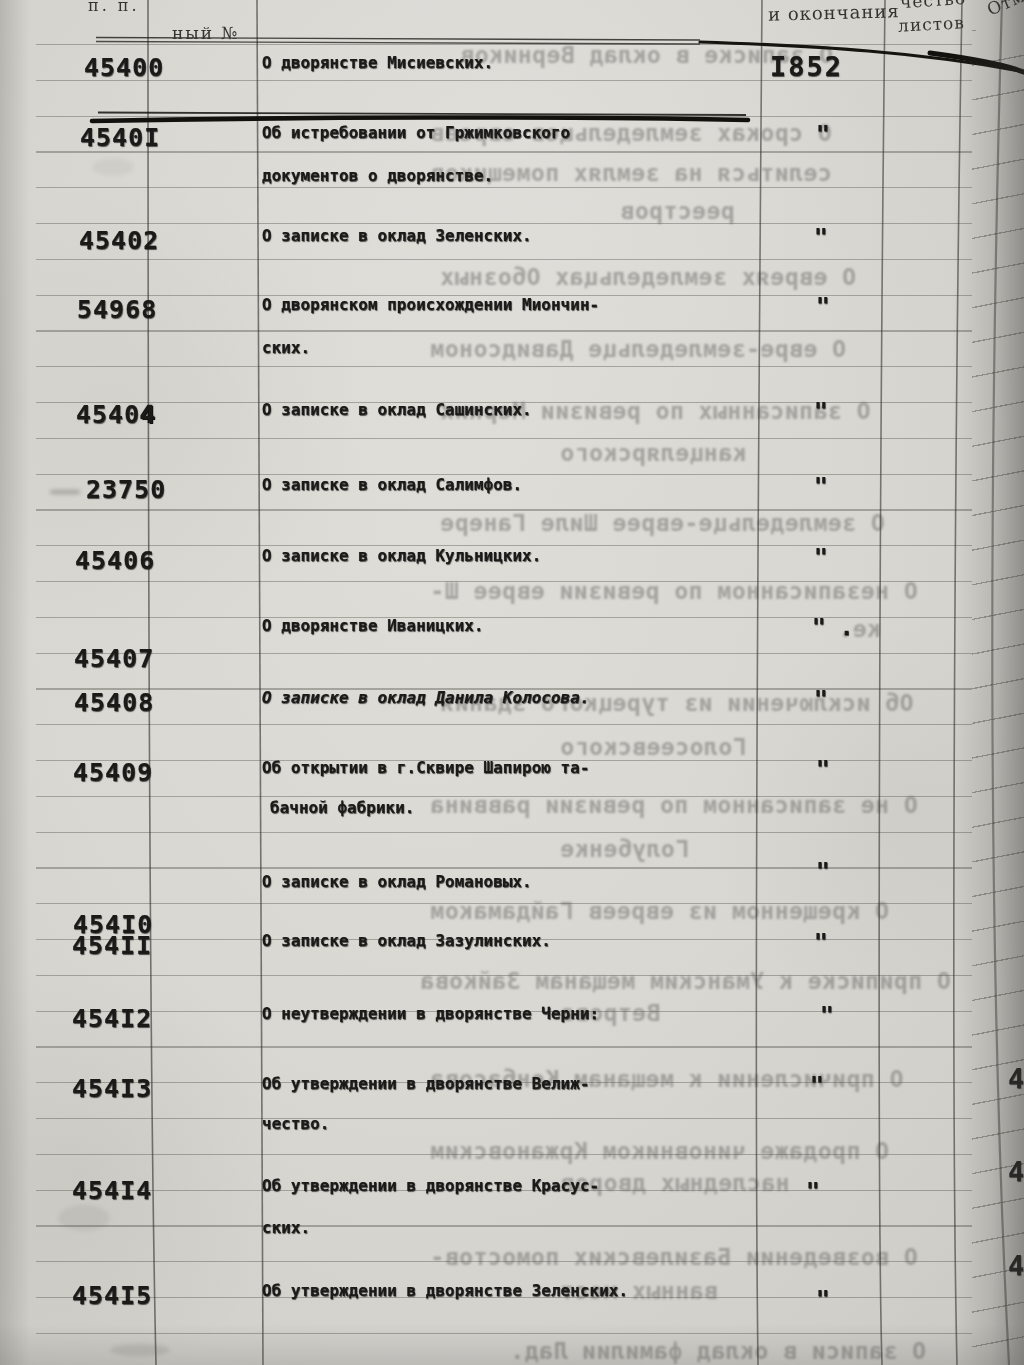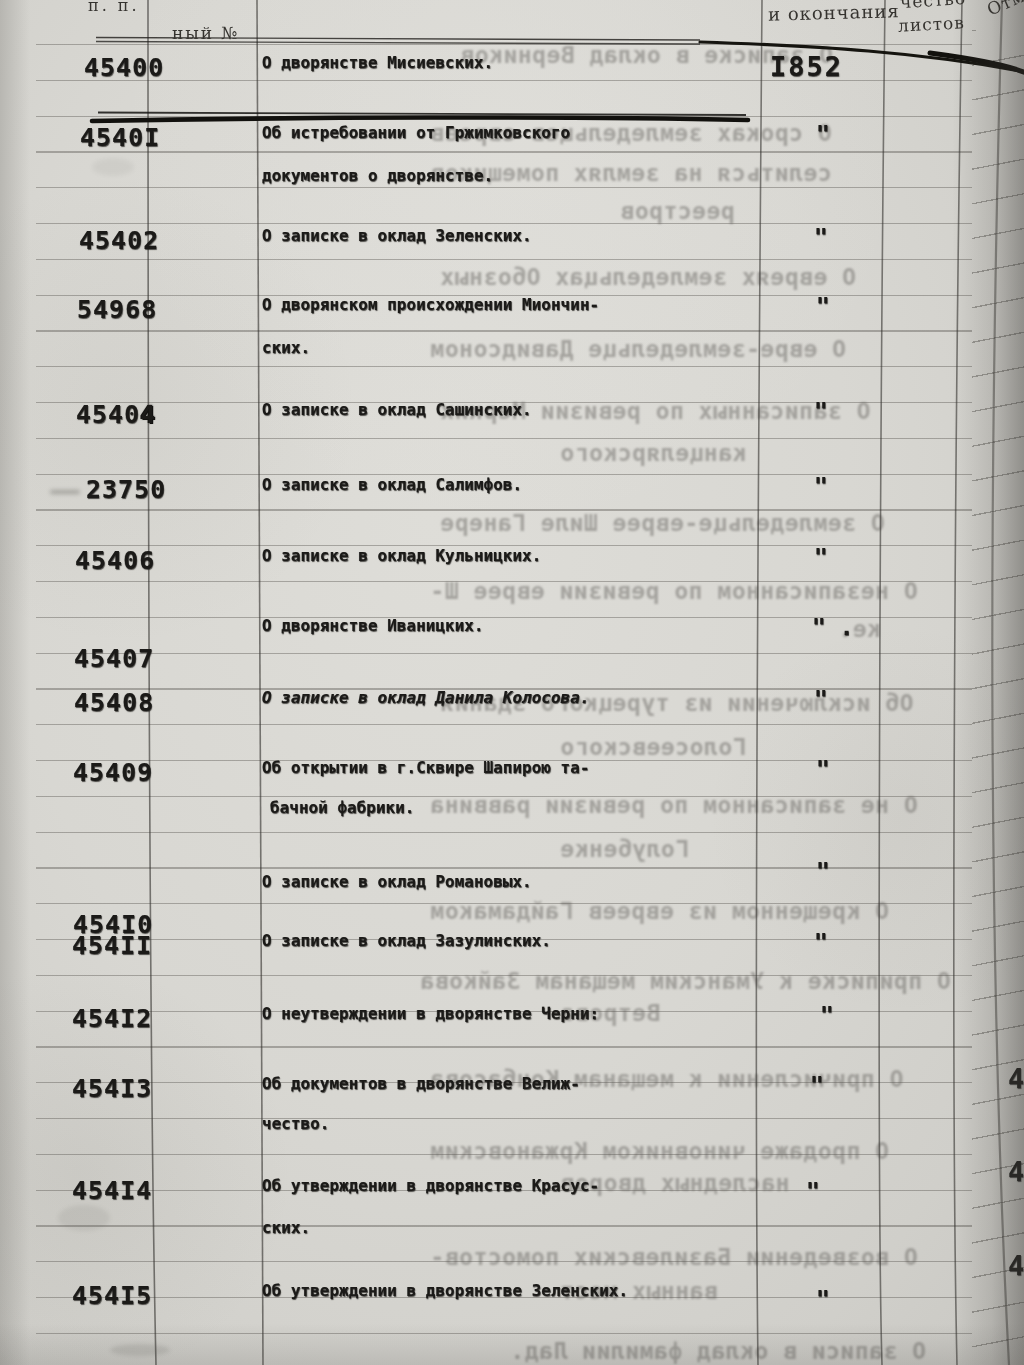--- a/index.html
+++ b/index.html
@@ -185,21 +185,21 @@
         <span class="typed" style="left: 262px; top: 931px;">О записке в оклад Зазулинских.</span>
         <span class="typed ditto" style="left: 814px; top: 929px;">"</span>
       </div>
       <div>
         <span class="typed num" style="left: 72px; top: 1004px;">454I2</span>
         <span class="typed" style="left: 262px; top: 1004px;">О неутверждении в дворянстве Черни:</span>
         <span class="typed ditto" style="left: 820px; top: 1002px;">"</span>
       </div>
       <div>
         <span class="typed num" style="left: 72px; top: 1074px;">454I3</span>
-        <span class="typed" style="left: 262px; top: 1074px;">Об документов в дворянстве Велиж-</span>
+        <span class="typed" style="left: 262px; top: 1074px;">Об утверждении в дворянстве Велиж-</span>
         <span class="typed" style="left: 262px; top: 1114px;">чество.</span>
         <span class="typed ditto" style="left: 810px; top: 1072px;">"</span>
       </div>
       <div>
         <span class="typed num" style="left: 72px; top: 1176px;">454I4</span>
         <span class="typed" style="left: 262px; top: 1176px;">Об утверждении в дворянстве Красус-</span>
         <span class="typed" style="left: 262px; top: 1218px;">ских.</span>
         <span class="typed ditto" style="left: 806px; top: 1178px;">"</span>
       </div>
       <div>

